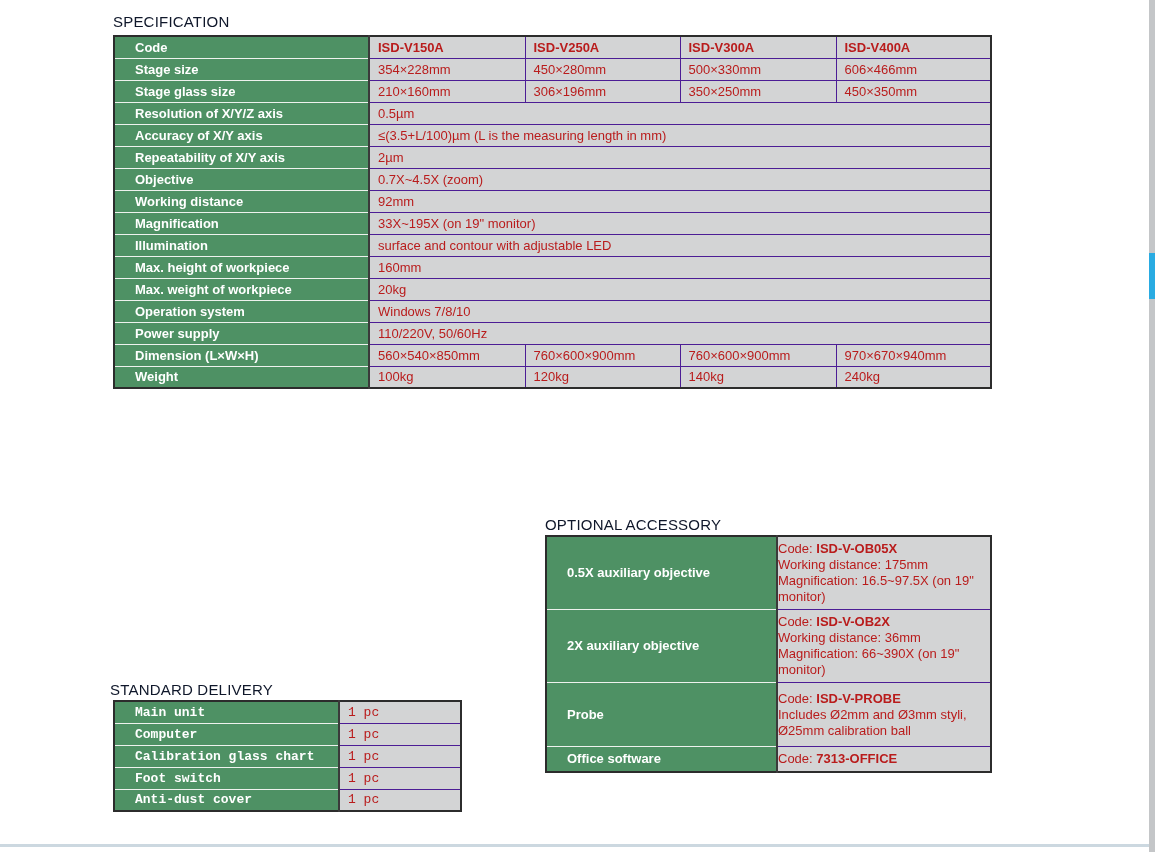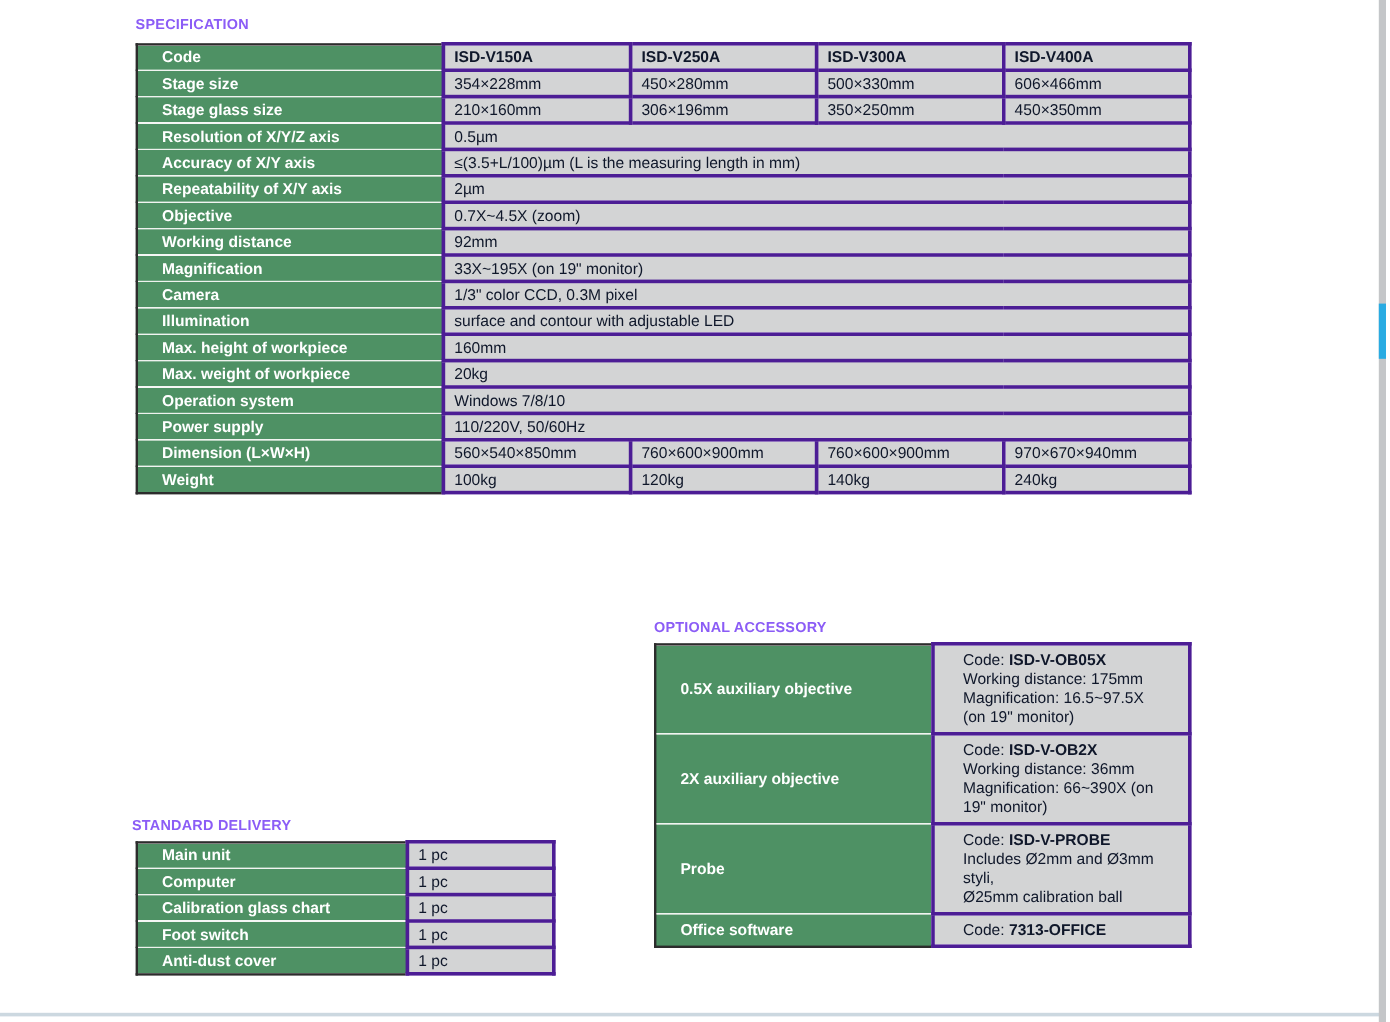--- a/index.html
+++ b/index.html
@@ -4,43 +4,43 @@
 <style>
   * { margin:0; padding:0; box-sizing:border-box; }
   html,body { background:#fff; }
   .page {
     position:relative; width:1158px; height:852px;
     background:#fff; overflow:hidden;
     font-family:"Liberation Sans", sans-serif;
     color:#1a1a1a;
   }
   .title {
-    position:absolute; font-size:12px; font-weight:bold; color:#8b5cf6;
+    position:absolute; font-size:15px; font-weight:normal; color:#0f172a;
     letter-spacing:0.2px; white-space:nowrap;
   }
   table {
     position:absolute; border-collapse:collapse; table-layout:fixed;
     border:2px solid #2c2c2c; font-size:13px;
   }
   td { overflow:hidden; }
   td.lbl {
     background:var(--green); color:#fff; font-weight:bold;
     padding:2px 20px;
     border-top:1px solid #eef2ee; border-bottom:1px solid #eef2ee;
     border-left:1px solid #eef2ee; border-right:2px solid #3a3a3a;
   }
   td.val {
-    background:var(--gray); color:#0f172a;
-    padding:2px 8px; border:3px solid #4c1d95;
+    background:var(--gray); color:#b91c1c;
+    padding:2px 8px; border:1px solid #4c1d95;
   }
   td.hdr { font-weight:bold; }
   #spec-table td { height:22px; }
-  #std-table td { height:22px; }
+  #std-table td { height:22px;font-family:Liberation Mono, monospace; }
   #opt-table td.lbl { white-space:pre-line; line-height:16px; vertical-align:middle; }
-  #opt-table td.val { line-height:16px; vertical-align:middle; padding:4px 24px;margin-left:11px; }
+  #opt-table td.val { line-height:16px; vertical-align:middle; padding:4px 0;margin-left:11px; }
   #opt-table .b { font-weight:bold; }
   #opt-table .indent { padding-left:42px; }
   .h1l { height:24px; }
   .h3l { height:64px; }
   .h4l { height:84px; }
   .scroll-track {
     position:absolute; top:0; right:3px; width:6px; height:852px;
     background:var(--track);
   }
   .scroll-thumb {
@@ -107,24 +107,20 @@
         </tr>
         <tr>
           <td class="lbl">Working distance</td>
           <td class="val" colspan="4">92mm</td>
         </tr>
         <tr>
           <td class="lbl">Magnification</td>
           <td class="val" colspan="4">33X~195X (on 19" monitor)</td>
         </tr>
         <tr>
-          <td class="lbl">Camera</td>
-          <td class="val" colspan="4">1/3" color CCD, 0.3M pixel</td>
-        </tr>
-        <tr>
           <td class="lbl">Illumination</td>
           <td class="val" colspan="4">surface and contour with adjustable LED</td>
         </tr>
         <tr>
           <td class="lbl">Max. height of workpiece</td>
           <td class="val" colspan="4">160mm</td>
         </tr>
         <tr>
           <td class="lbl">Max. weight of workpiece</td>
           <td class="val" colspan="4">20kg</td>

